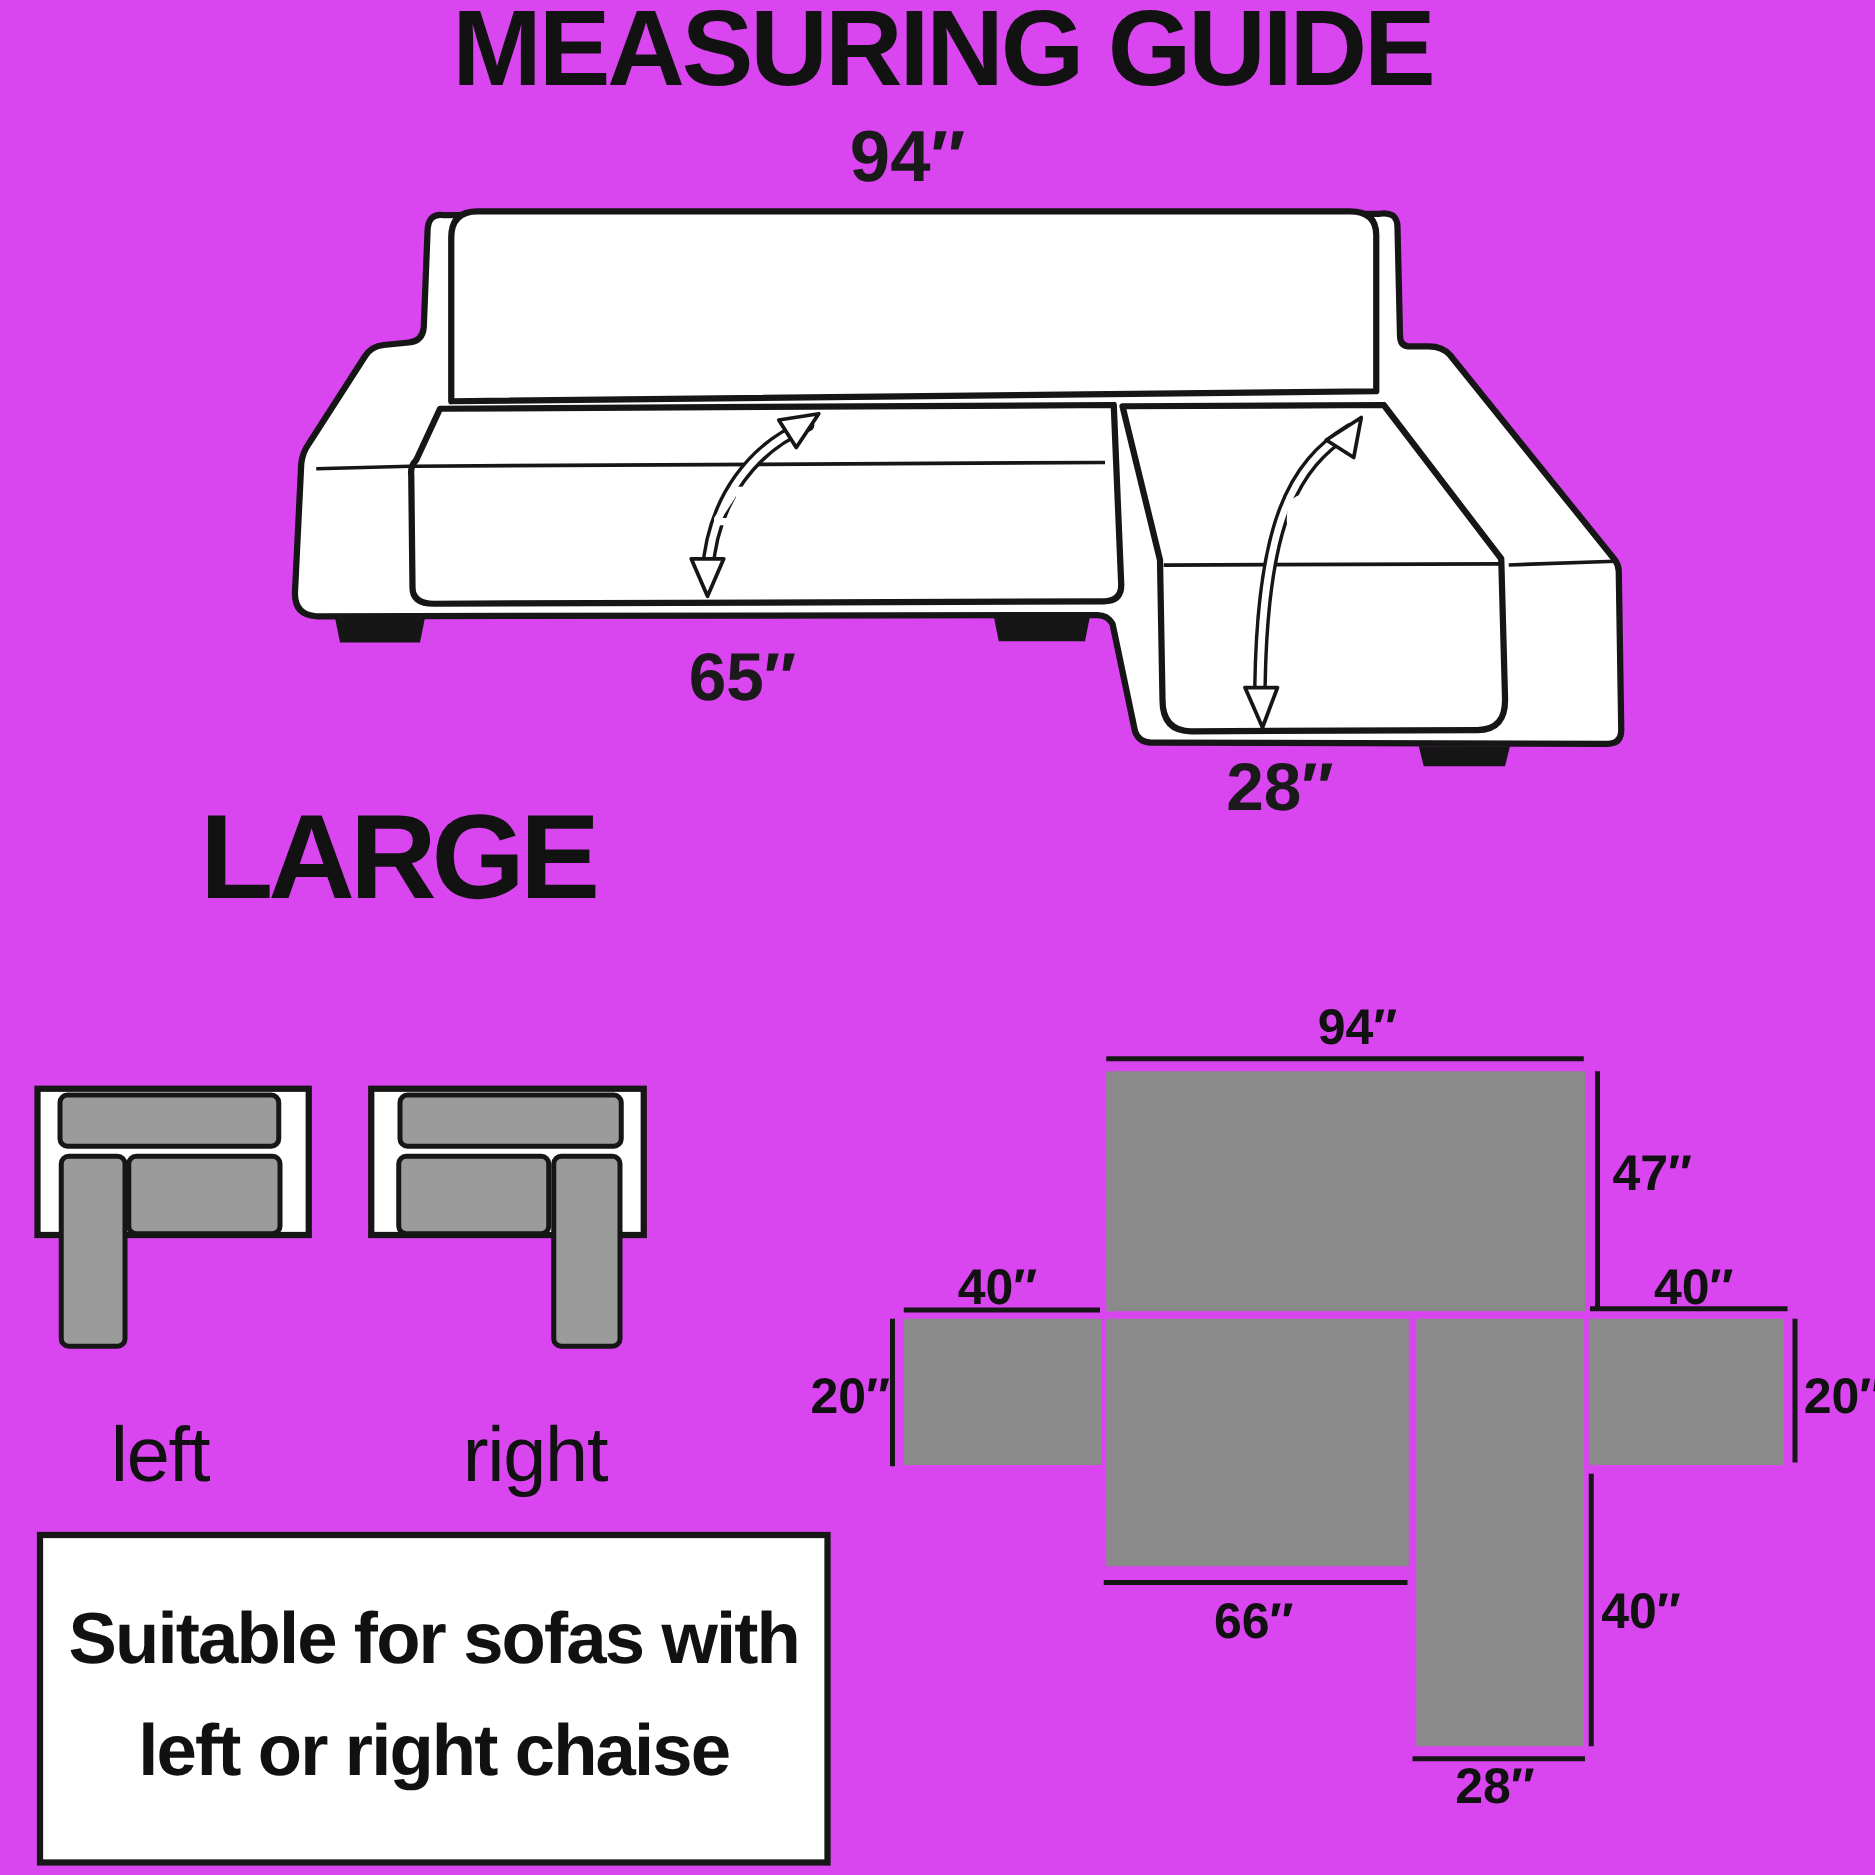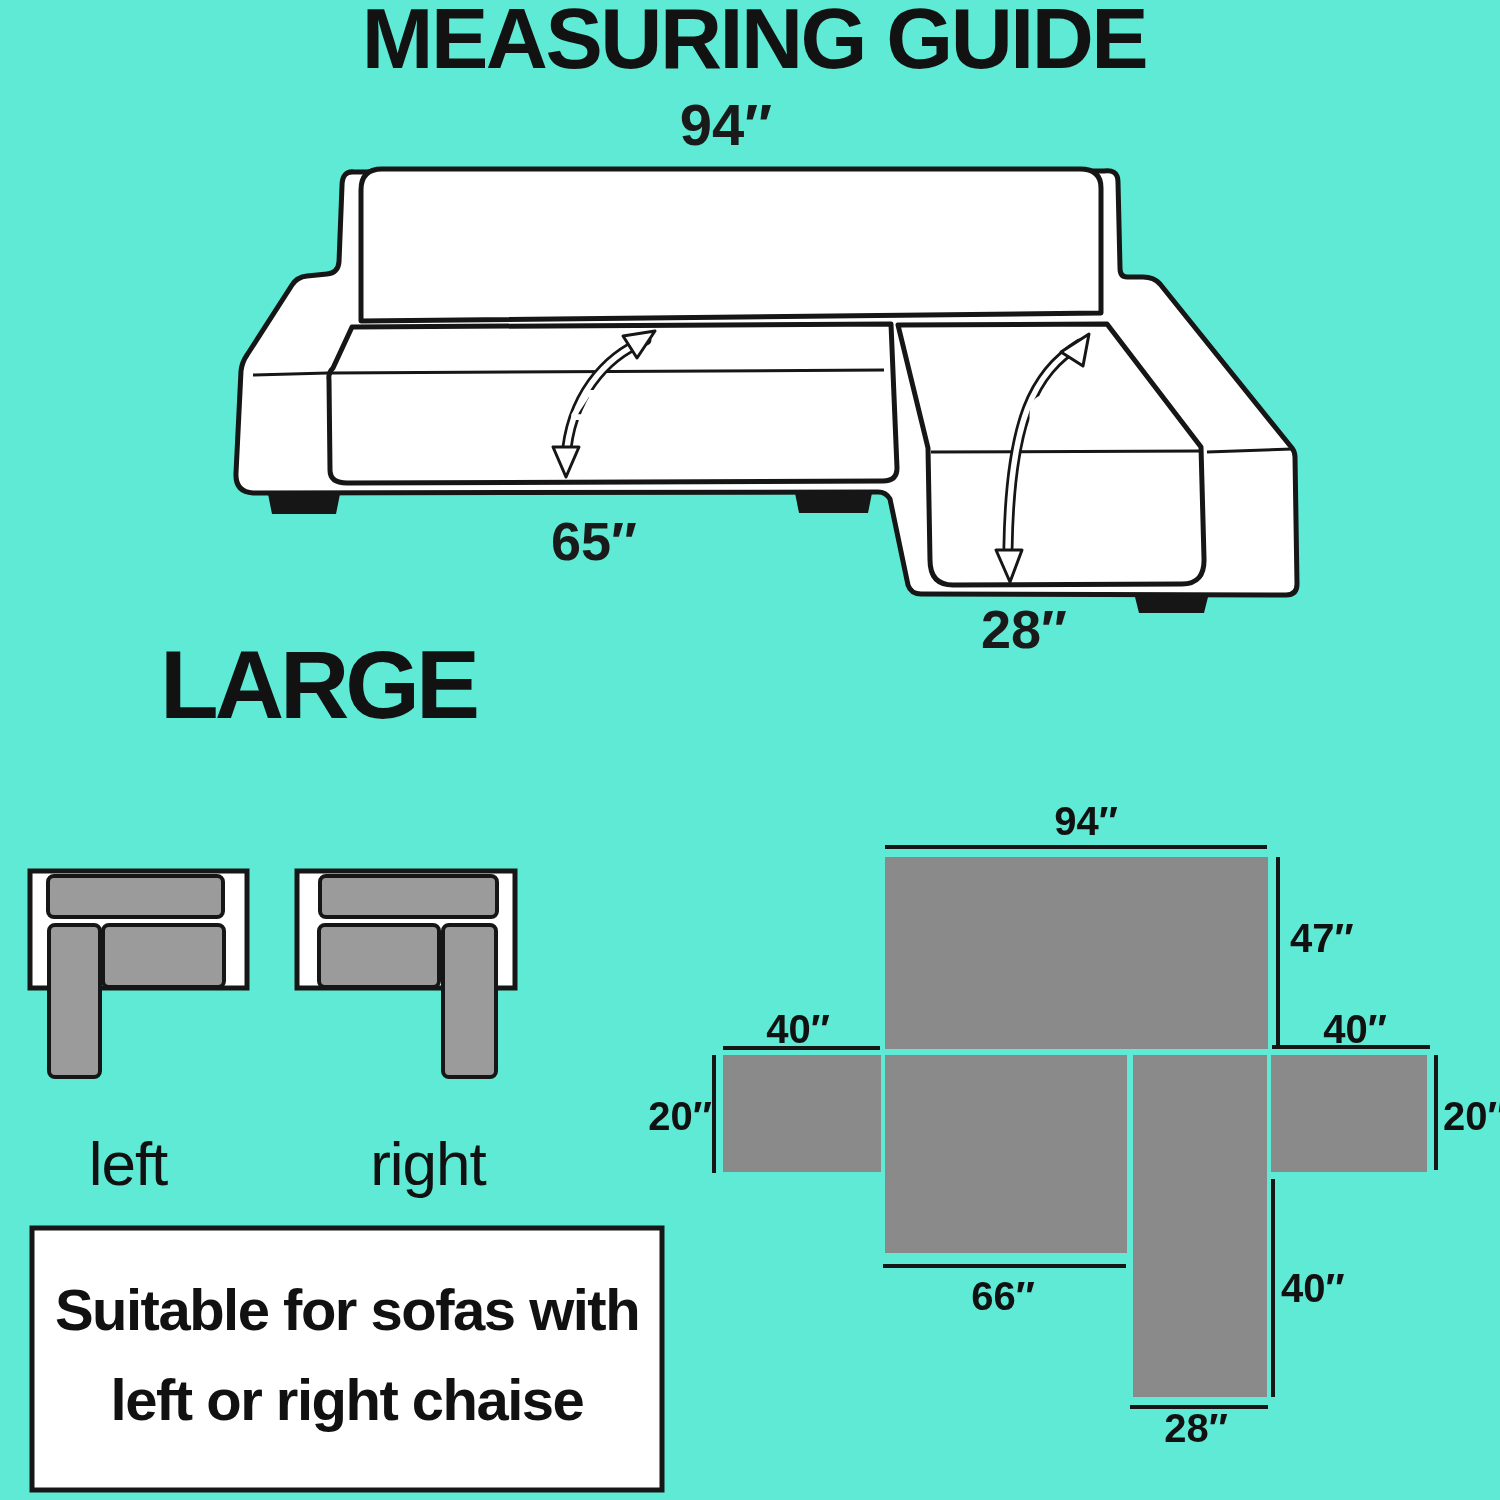--- a/index.html
+++ b/index.html
@@ -1,16 +1,16 @@
 <!DOCTYPE html>
 <html><head>
 <meta charset="utf-8">
 <style>
   html,body{margin:0;padding:0;background:#ffffff;}
-  #page{position:relative;width:1500px;height:1500px;background:#5eead4;overflow:hidden;
+  #page{position:relative;width:1500px;height:1500px;background:#d946ef;overflow:hidden;
         font-family:"Liberation Sans","DejaVu Sans",sans-serif;}
   svg{position:absolute;left:0;top:0;}
   text{font-family:"Liberation Sans","DejaVu Sans",sans-serif;}
   .t-title{font-size:86px;font-weight:700;letter-spacing:-2.5px;fill:#121212;}
   .t-size{font-size:96px;font-weight:700;letter-spacing:-4px;fill:#121212;}
   .t-dim{font-size:58px;font-weight:600;fill:#1a1a1a;}
   .t-dim-sm{font-size:54px;font-weight:600;fill:#1a1a1a;}
   .t-dim-white{font-size:56px;font-weight:700;fill:#ffffff;}
   .t-pat{font-size:40px;font-weight:600;fill:#111111;}
   .t-orient{font-size:62px;font-weight:400;letter-spacing:-1px;fill:#111111;}

